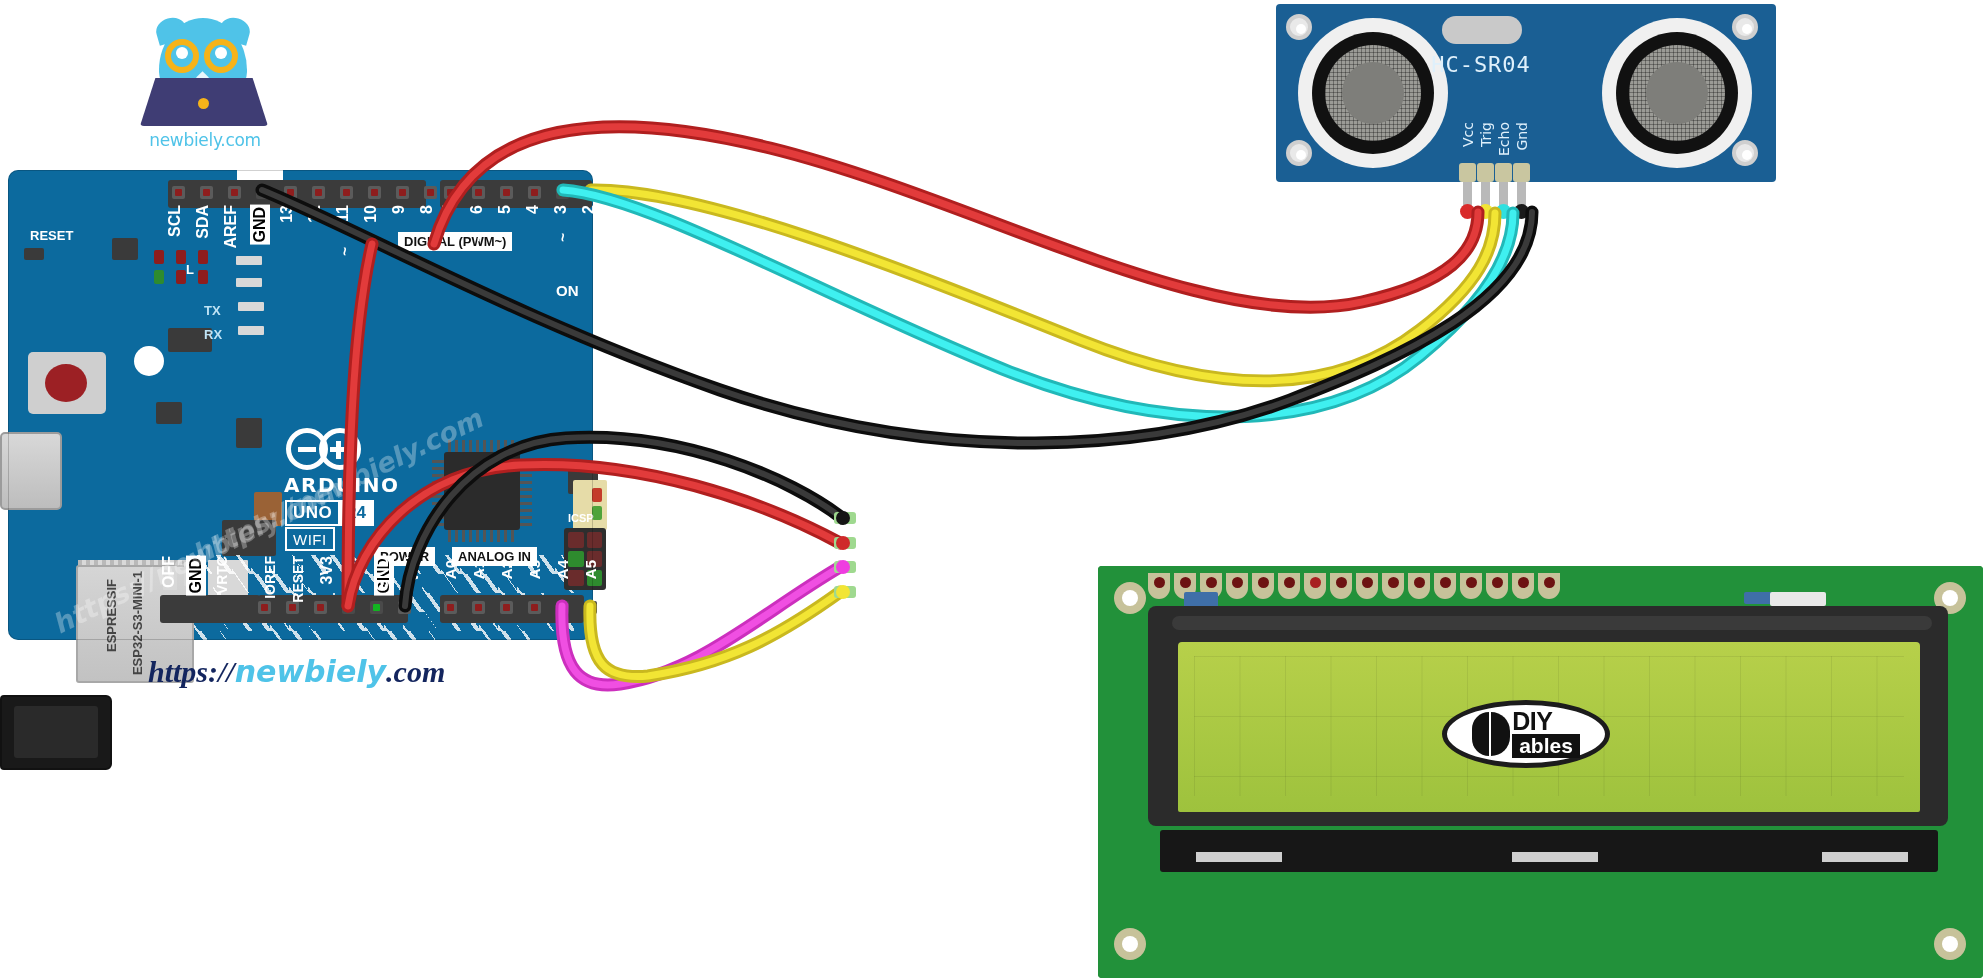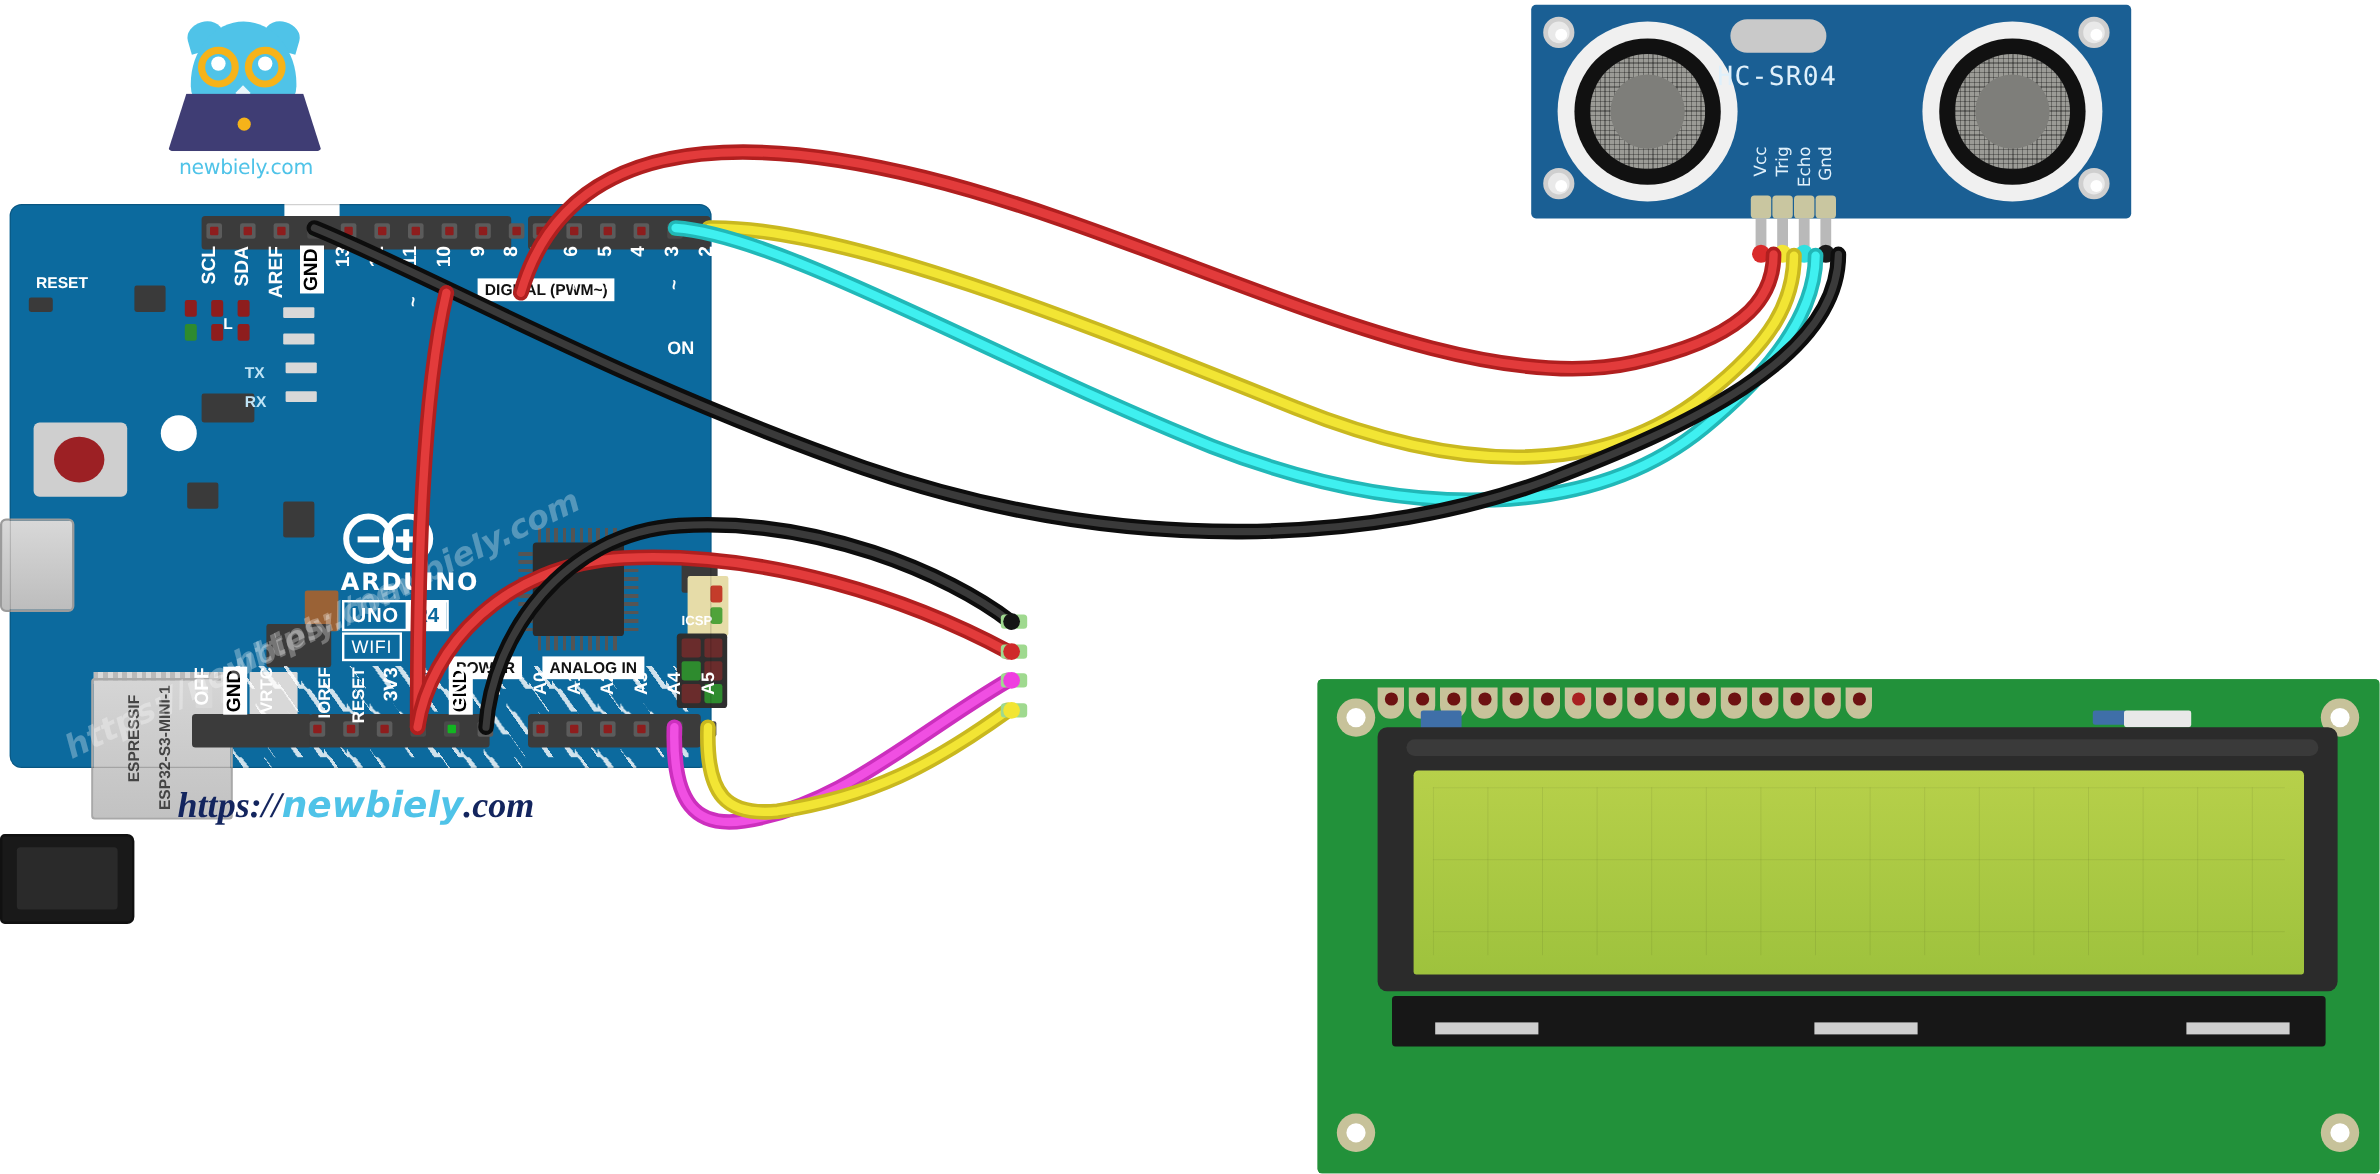--- a/index.html
+++ b/index.html
@@ -635,20 +635,30 @@
     </div>
   <div id="lcd-pot"></div>
   <div id="lcd-pot3"></div>
   <div id="lcd-pot2"></div>
 
   <div id="lcd-bezel"></div>
   <div id="lcd-bezel-lip"></div>
   <div id="lcd-screen">
     <div id="lcd-grid"></div>
   </div>
+  <div id="diyables">
+    <div id="diy-mark">
+      <div class="halfL"></div>
+        <div class="halfR"></div>
+    </div>
+    <div id="diy-text">
+      <span class="diy">DIY</span>
+      <span class="ables">ables</span>
+    </div>
+  </div>
   <div id="lcd-bot-bar"></div>
   <div class="lcd-bot-tab" style="left:1196px; width:86px;"></div>
   <div class="lcd-bot-tab" style="left:1512px; width:86px;"></div>
   <div class="lcd-bot-tab" style="left:1822px; width:86px;"></div>
 
   <svg id="wires" viewBox="0 0 1983 978">
     <g fill="none" stroke-linecap="round">
 
       <path d="M 434,240 C 480,110 610,100 760,135 C 960,182 1200,330 1360,300 C 1450,282 1478,250 1478,215" stroke="#1a1a1a" stroke-width="12" opacity="0"></path>
       <path d="M 434,244 C 470,120 600,106 770,148 C 980,200 1210,336 1362,302 C 1448,283 1478,252 1478,212" stroke="#b01f1f" stroke-width="13"></path>

